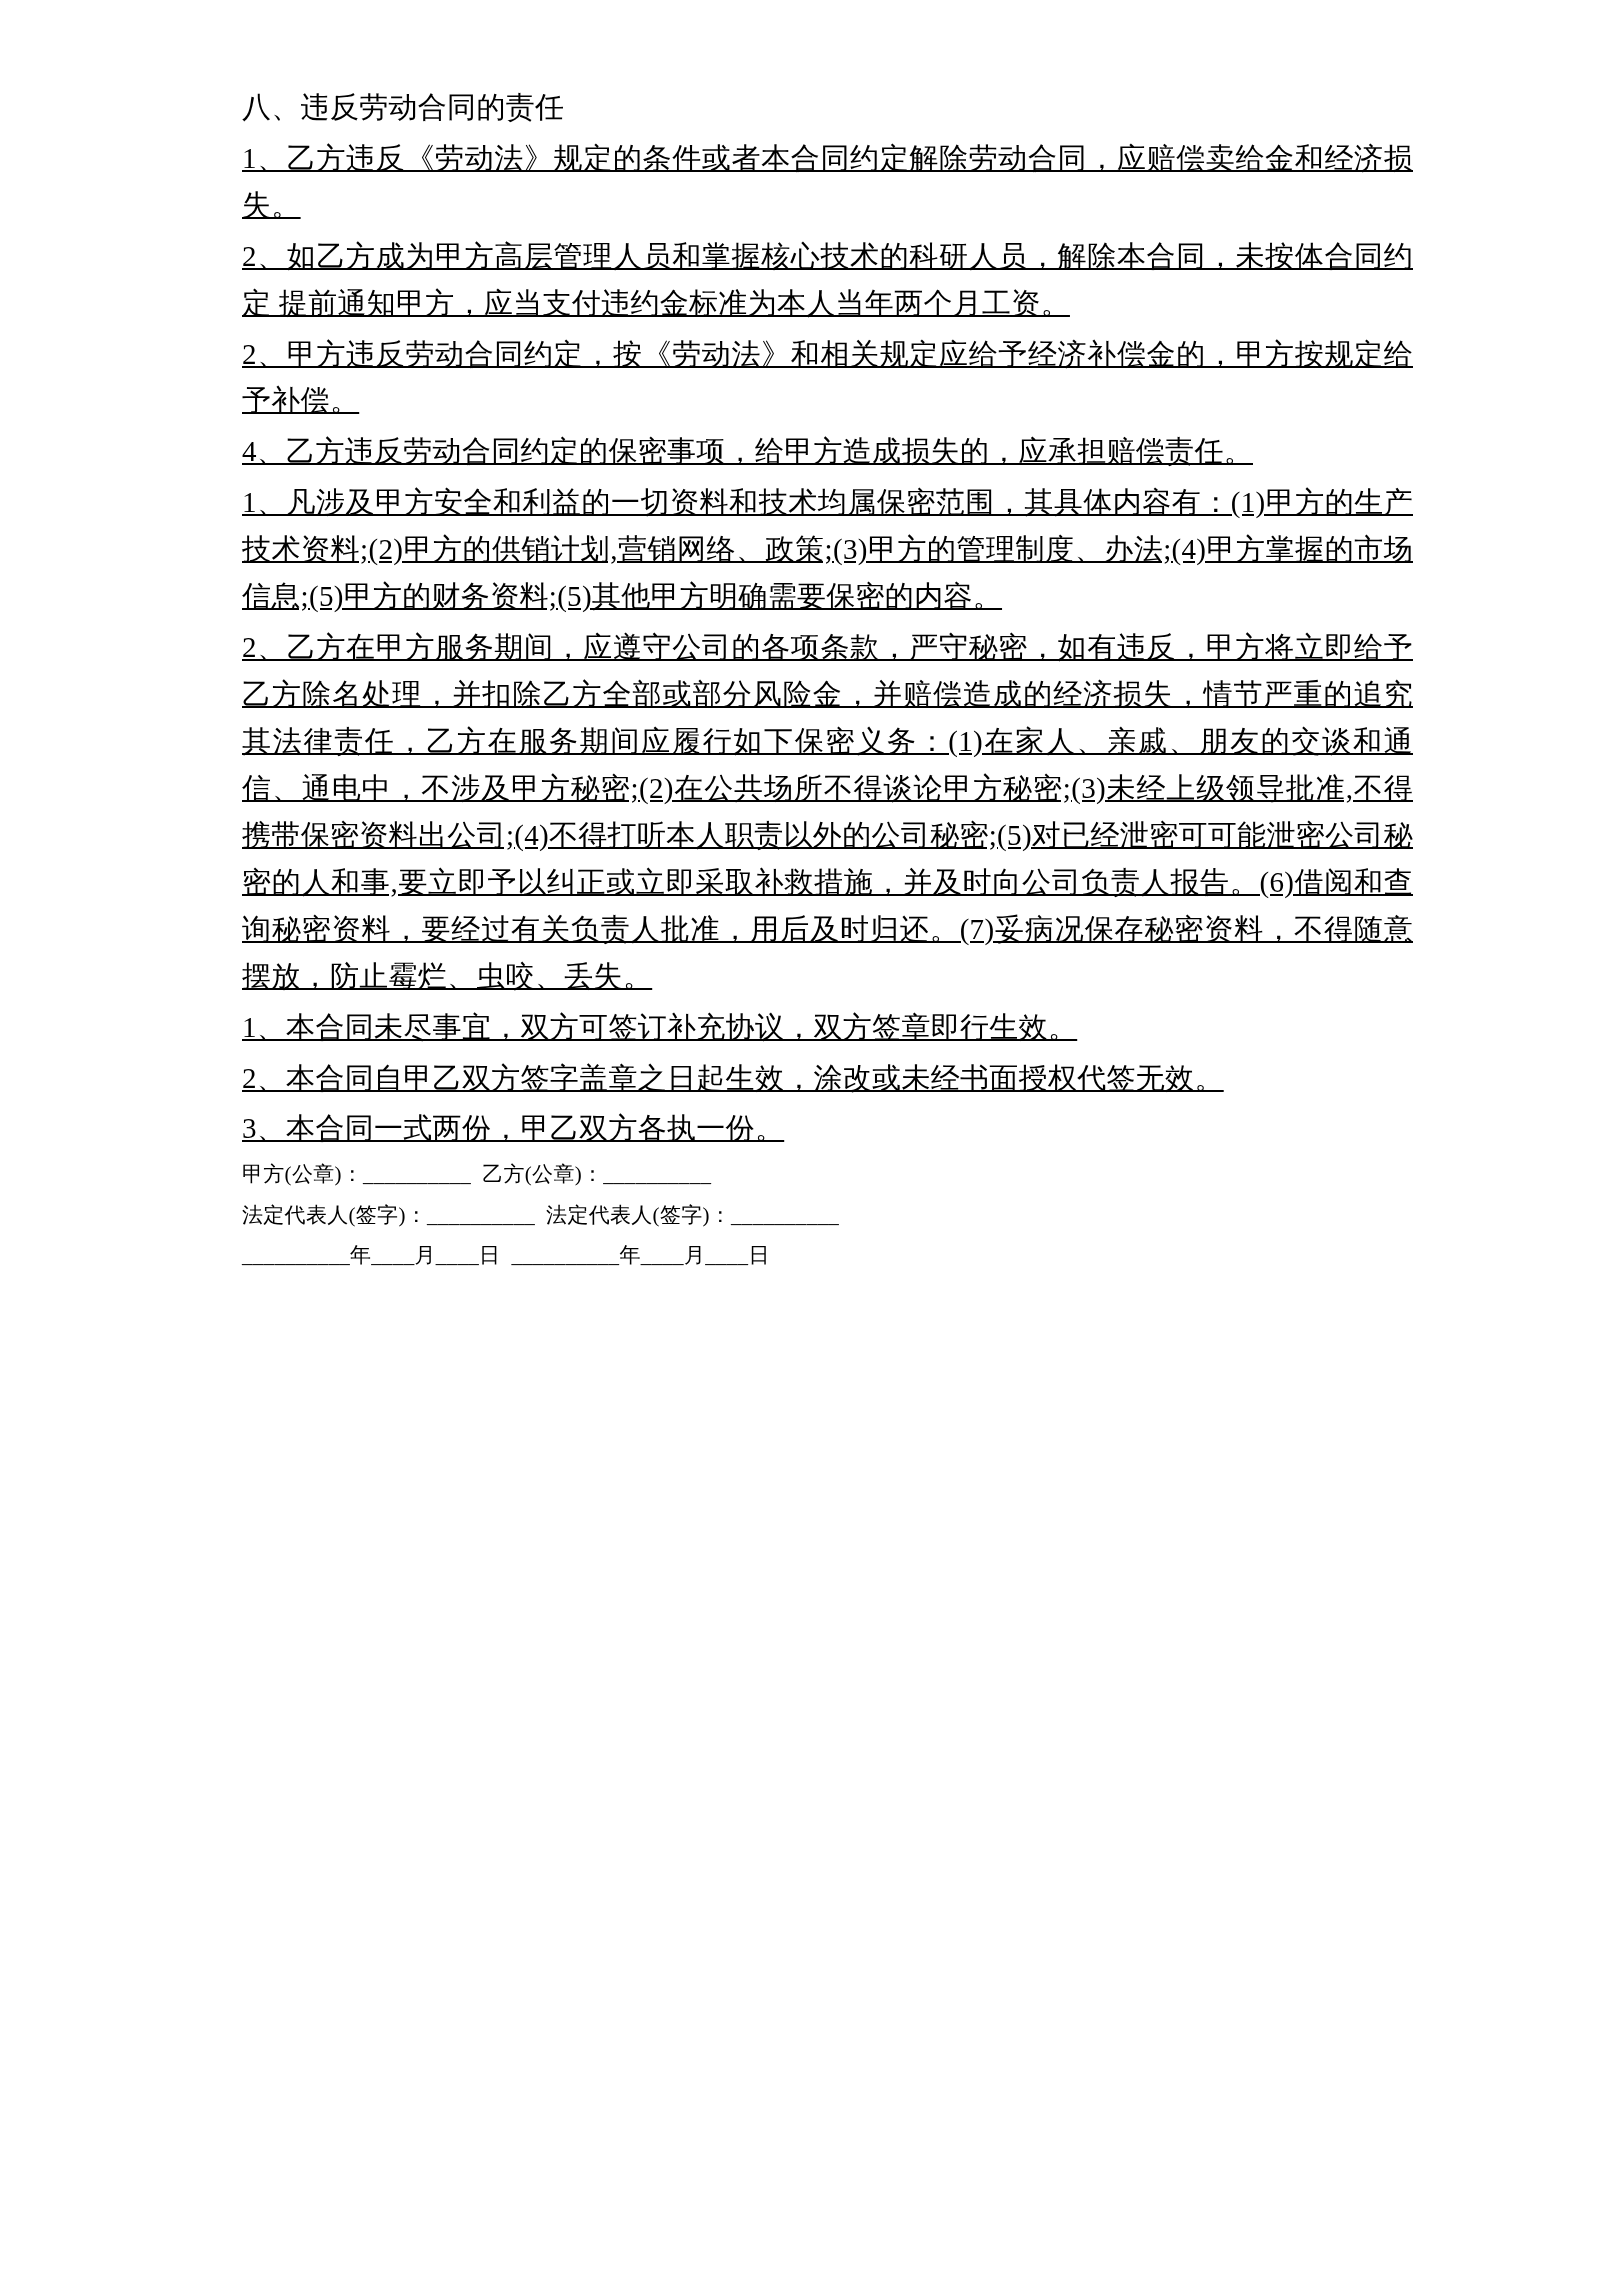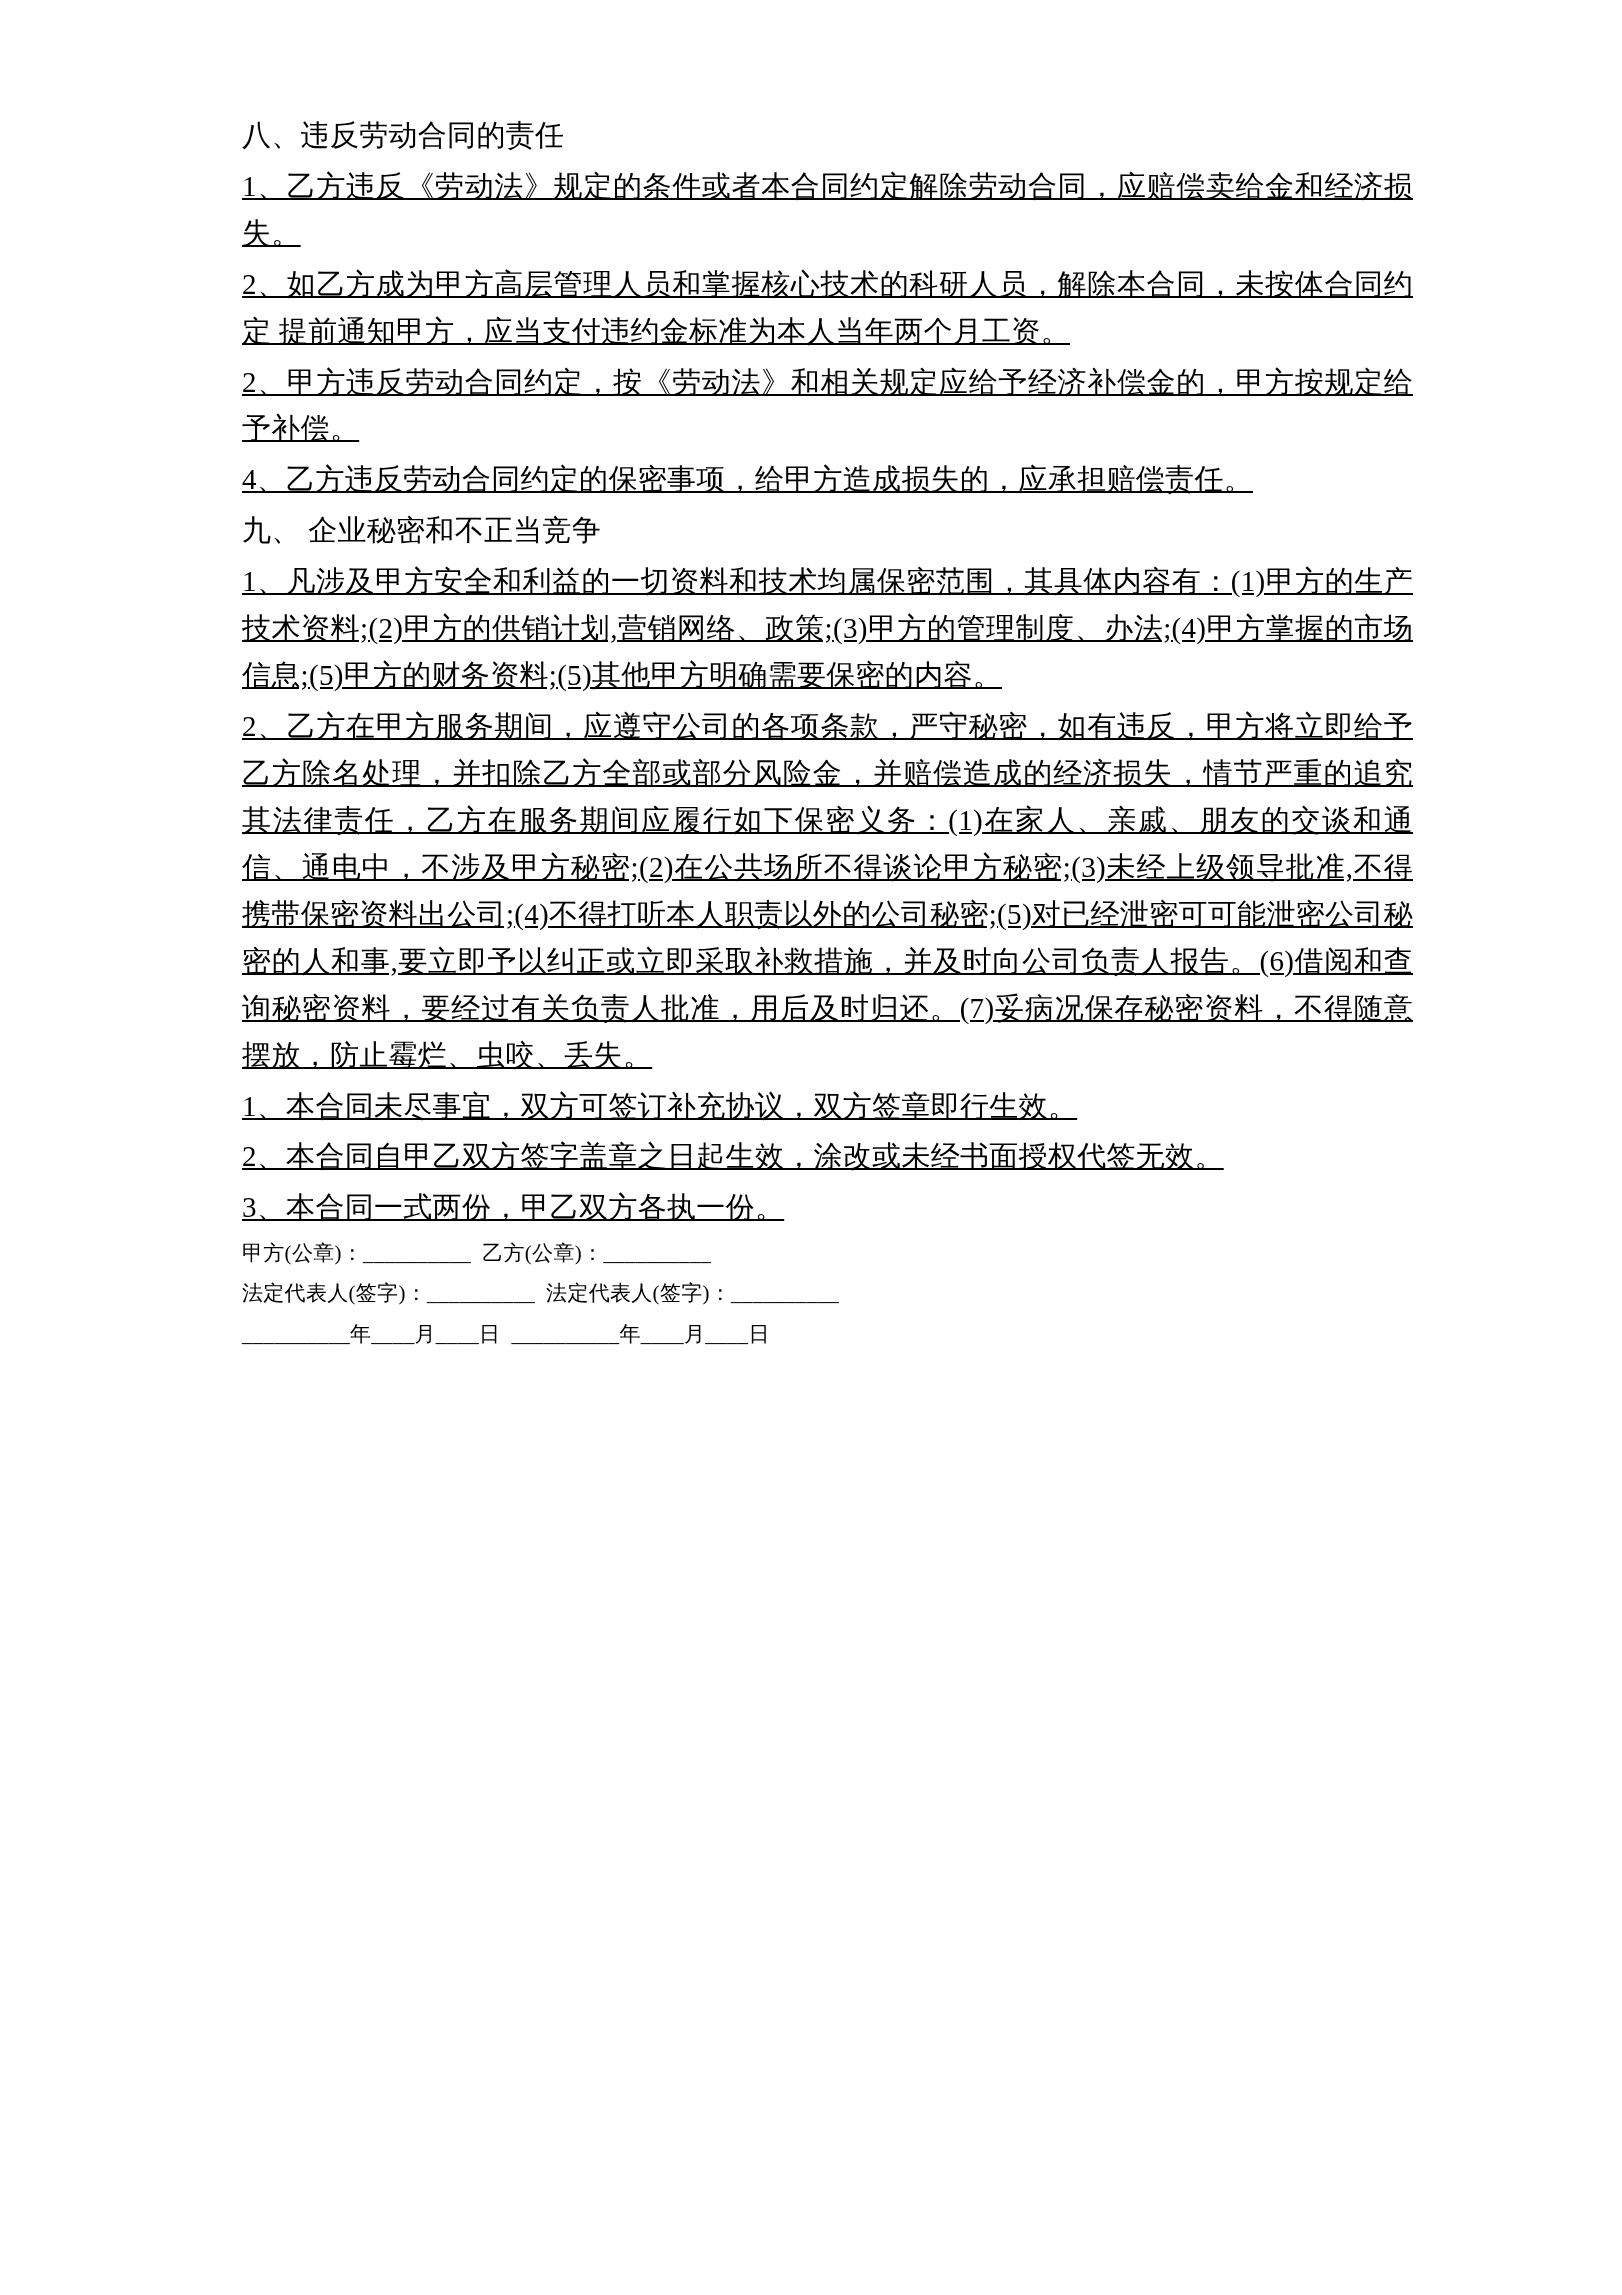--- a/index.html
+++ b/index.html
@@ -12,21 +12,21 @@
     height: 2295px;
     font-family: "Liberation Serif", "DejaVu Serif", serif;
     color: #000000;
     -webkit-font-smoothing: antialiased;
   }
   .page {
     position: relative;
     width: 1623px;
     height: 2295px;
     box-sizing: border-box;
-    padding: 112px 196px 0 242px;
+    padding: 84px 196px 0 242px;
     background: #ffffff;
   }
   .doc-body {
     width: 1171px;
   }
   p.para {
     margin: 0 0 3.9px 0;
     font-size: 29px;
     line-height: 1.62;
     text-align: justify;
@@ -56,21 +56,20 @@
 
 <div class="page">
   <div class="doc-body">
 
     <p class="heading">八、违反劳动合同的责任</p>
     <p class="para">1、乙方违反《劳动法》规定的条件或者本合同约定解除劳动合同，应赔偿卖给金和经济损失。</p>
     <p class="para">2、如乙方成为甲方高层管理人员和掌握核心技术的科研人员，解除本合同，未按体合同约定 提前通知甲方，应当支付违约金标准为本人当年两个月工资。</p>
     <p class="para">2、甲方违反劳动合同约定，按《劳动法》和相关规定应给予经济补偿金的，甲方按规定给予补偿。</p>
     <p class="para">4、乙方违反劳动合同约定的保密事项，给甲方造成损失的，应承担赔偿责任。</p>
 
-    <p class="heading">九、 企业秘密和不正当竞争</p>
     <p class="para">1、凡涉及甲方安全和利益的一切资料和技术均属保密范围，其具体内容有：(1)甲方的生产技术资料;(2)甲方的供销计划,营销网络、政策;(3)甲方的管理制度、办法;(4)甲方掌握的市场信息;(5)甲方的财务资料;(5)其他甲方明确需要保密的内容。</p>
     <p class="para">2、乙方在甲方服务期间，应遵守公司的各项条款，严守秘密，如有违反，甲方将立即给予乙方除名处理，并扣除乙方全部或部分风险金，并赔偿造成的经济损失，情节严重的追究其法律责任，乙方在服务期间应履行如下保密义务：(1)在家人、亲戚、朋友的交谈和通信、通电中，不涉及甲方秘密;(2)在公共场所不得谈论甲方秘密;(3)未经上级领导批准,不得携带保密资料出公司;(4)不得打听本人职责以外的公司秘密;(5)对已经泄密可可能泄密公司秘密的人和事,要立即予以纠正或立即采取补救措施，并及时向公司负责人报告。(6)借阅和查询秘密资料，要经过有关负责人批准，用后及时归还。(7)妥病况保存秘密资料，不得随意摆放，防止霉烂、虫咬、丢失。</p>
 
     <p class="para">1、本合同未尽事宜，双方可签订补充协议，双方签章即行生效。</p>
     <p class="para">2、本合同自甲乙双方签字盖章之日起生效，涂改或未经书面授权代签无效。</p>
     <p class="para">3、本合同一式两份，甲乙双方各执一份。</p>
 
     <div class="sign-block">
       <p class="sign-line">甲方(公章)：__________  乙方(公章)：__________</p>
       <p class="sign-line">法定代表人(签字)：__________  法定代表人(签字)：__________</p>

